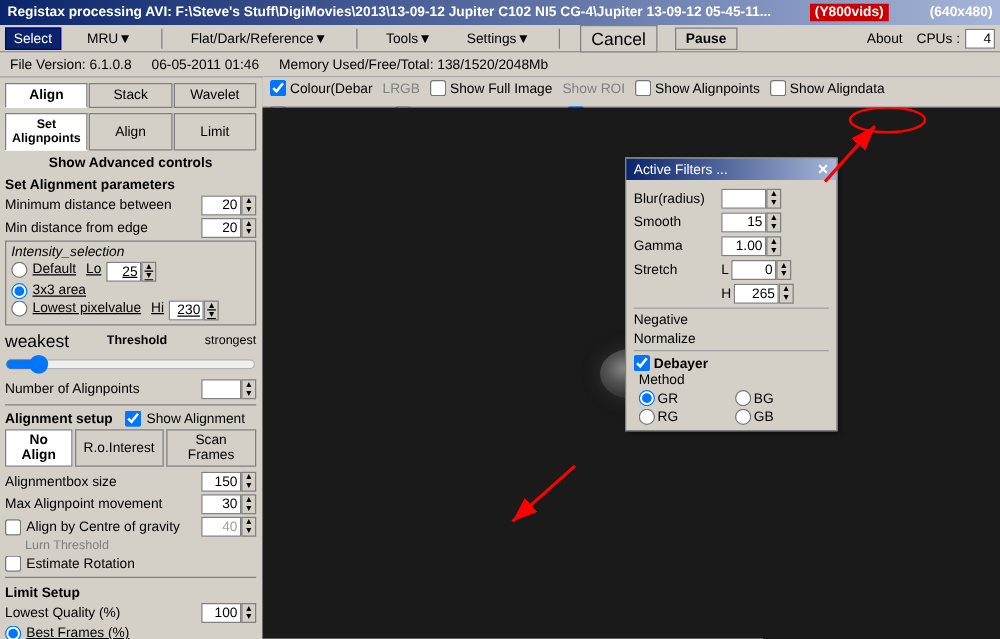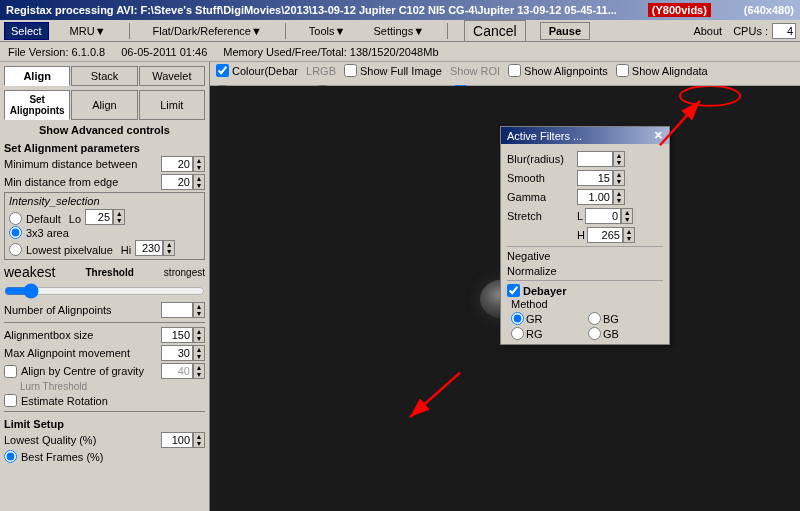--- a/index.html
+++ b/index.html
@@ -149,24 +149,25 @@
 
     .intensity-section {
       border: 1px solid #808080;
       padding: 2px 4px;
       margin: 2px 0;
     }
     .intensity-title { font-size: 11px; font-style: italic; margin-bottom: 2px; }
 
     .radio-row {
       display: flex;
-      align-items: flex-end;
+      align-items: flex-start;
       gap: 4px;
       margin: 1px 0;
       font-size: 11px;
+      text-decoration: underline;
     }
 
     .threshold-row {
       display: flex;
       align-items: center;
       margin: 4px 0 2px 0;
       font-size: 10px;
     }
     .threshold-label-left { font-size: 14px; }
     .threshold-label-mid { flex: 1; text-align: center; font-size: 10px; font-weight: bold; }
@@ -464,20 +465,32 @@
           <span class="spin-down">▼</span>
         </div>
       </div>
     </div>
 
     
 
     <hr class="separator-line">
 
     
+    <div class="alignment-setup">
+      <div class="checkbox-row">
+        <span class="subsection-title" style="margin:0;">Alignment setup</span>
+        <input type="checkbox" checked="" style="margin-left: 6px;">
+        <span>Show Alignment</span>
+      </div>
+      <div class="align-btn-row">
+        <button class="align-btn active">No Align</button>
+        <button class="align-btn">R.o.Interest</button>
+        <button class="align-btn">Scan Frames</button>
+      </div>
+    </div>
 
     <div class="param-row">
       <span class="param-label">Alignmentbox size</span>
       <div class="input-spin">
         <input type="text" class="param-input" value="150" style="">
         <div class="spin-btn">
           <span class="spin-up">▲</span>
           <span class="spin-down">▼</span>
         </div>
       </div>

